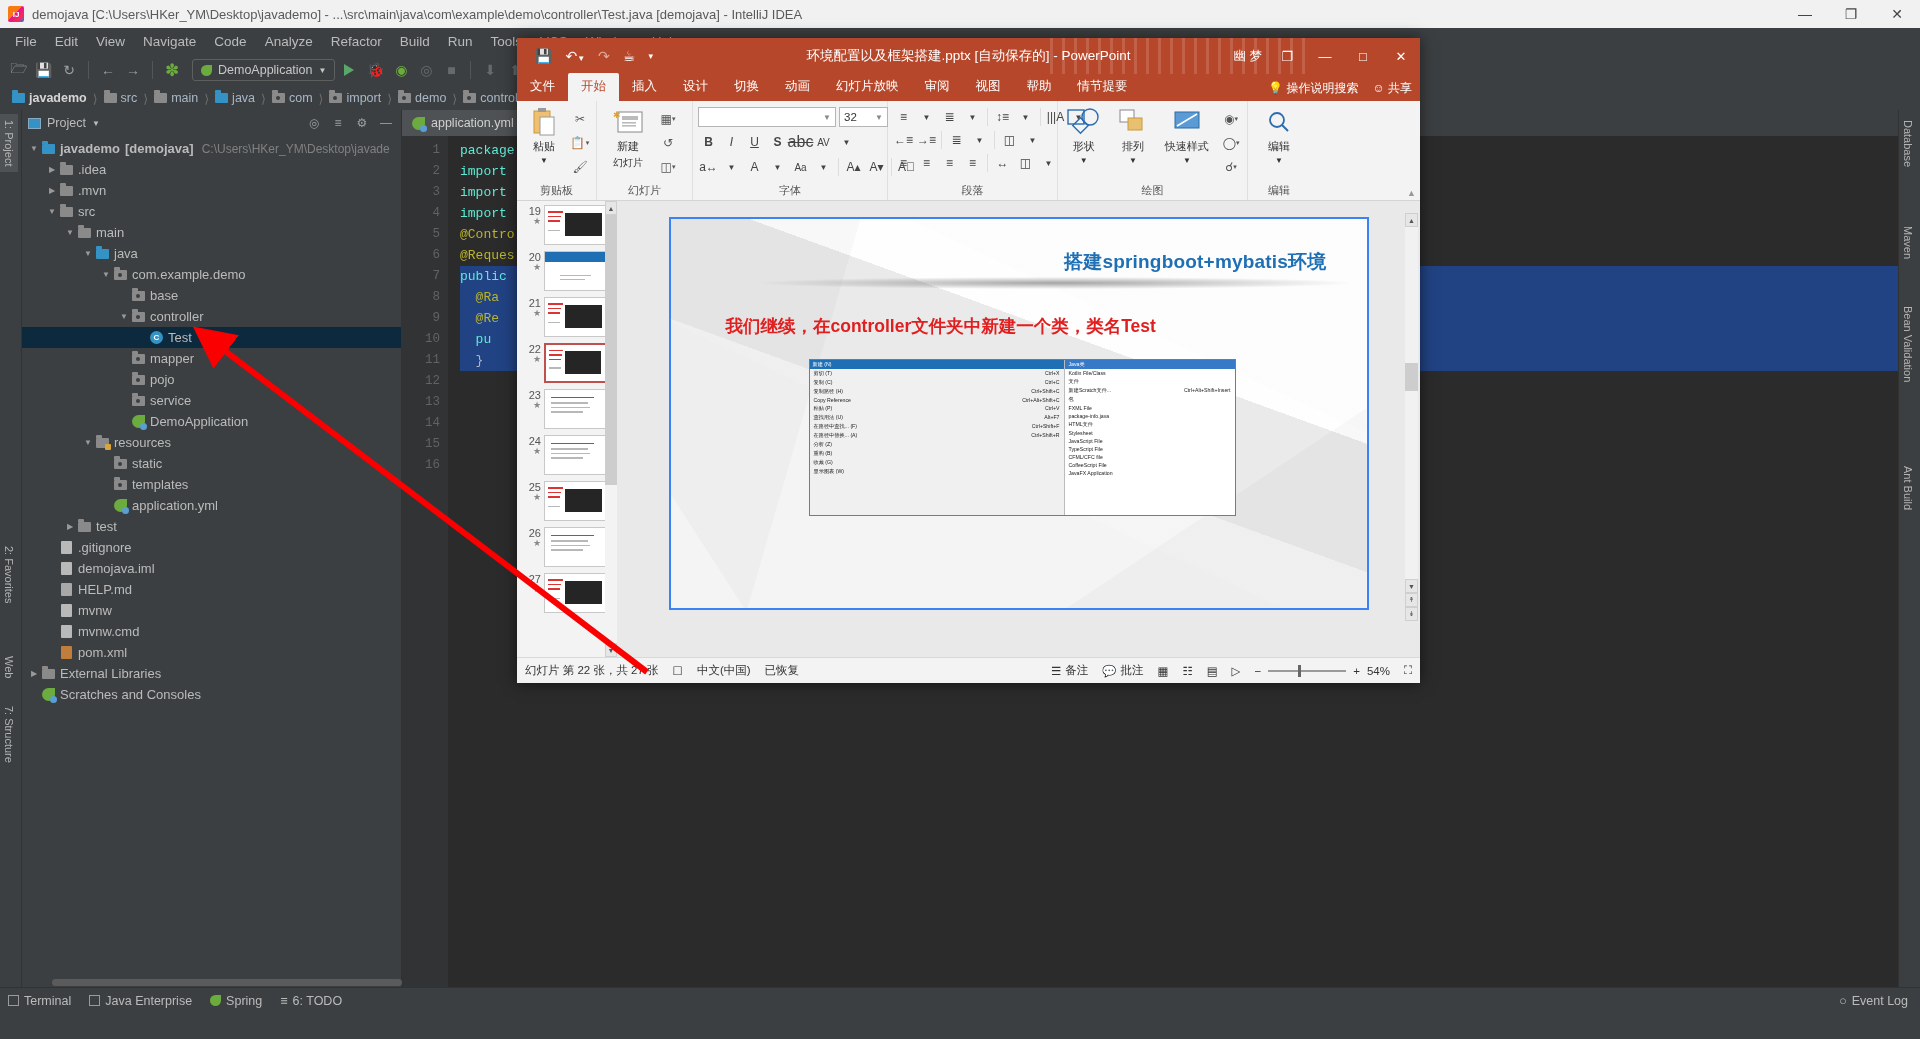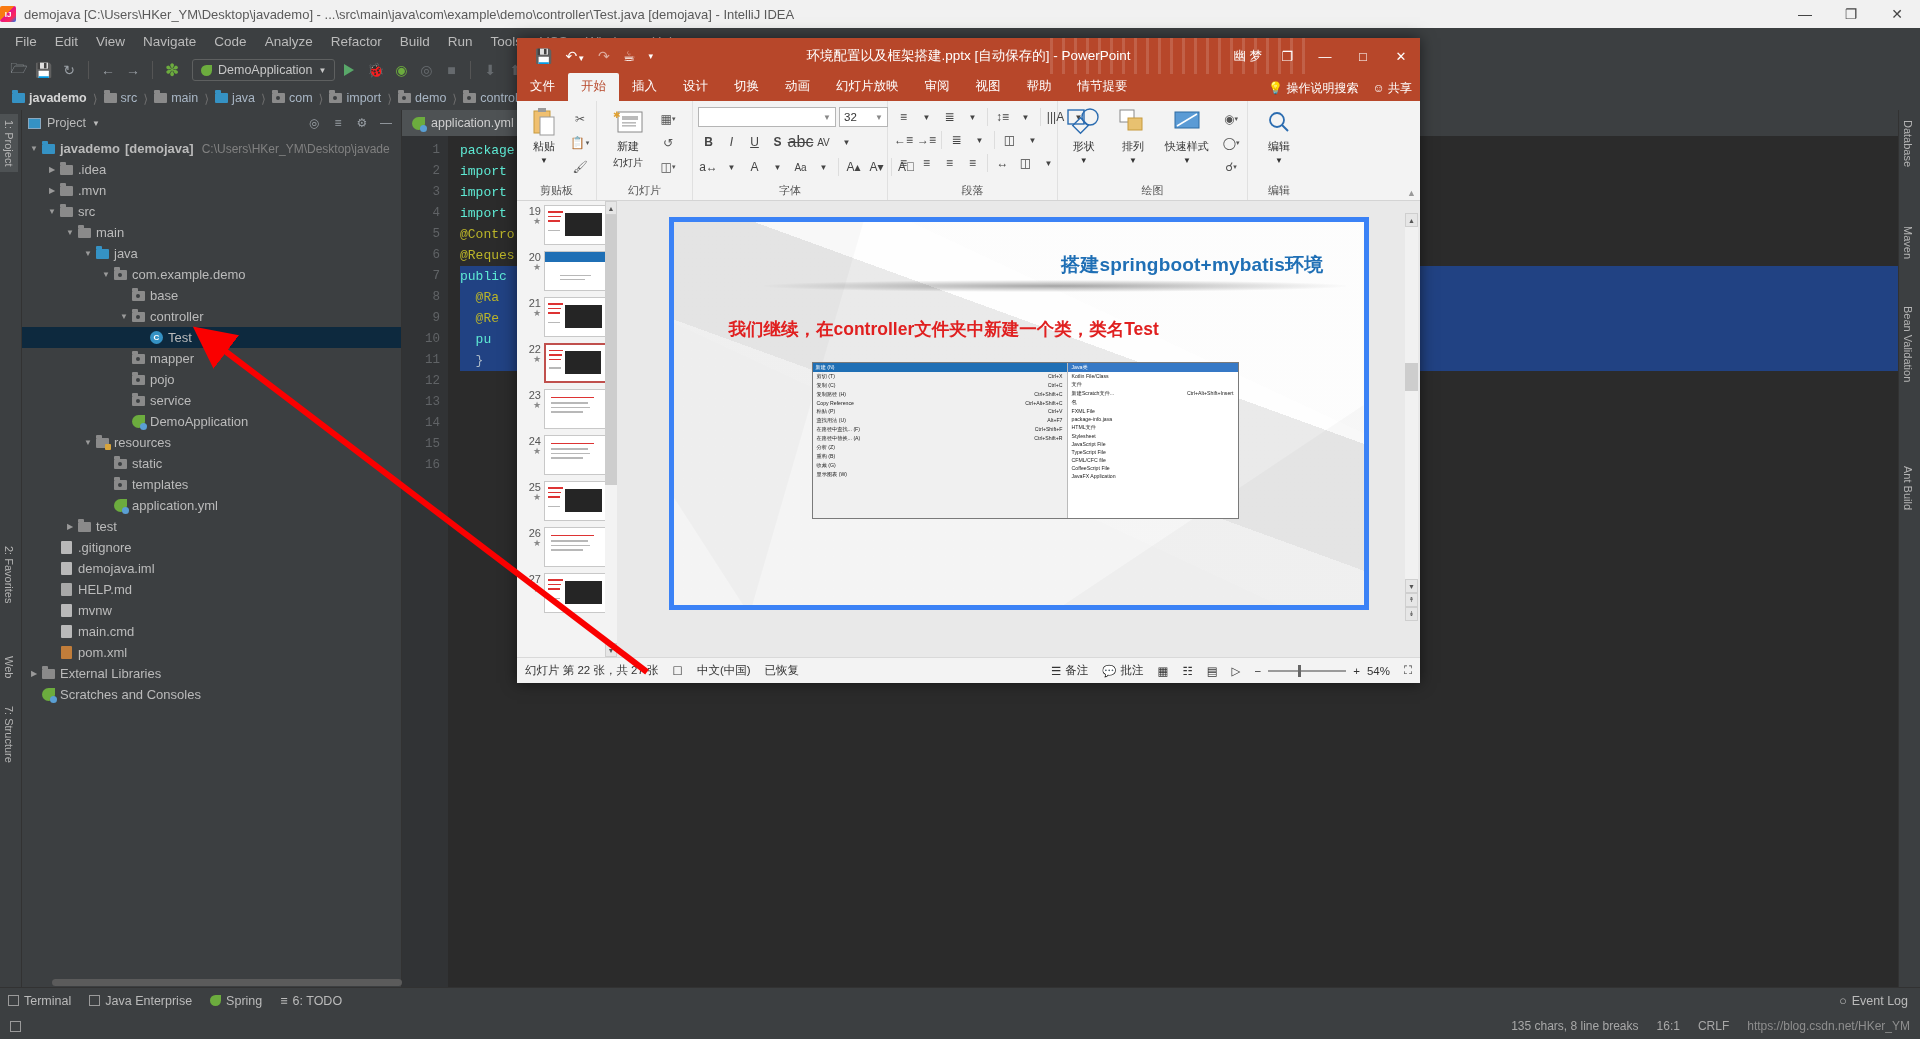--- a/index.html
+++ b/index.html
@@ -8,21 +8,21 @@
     font-family: "Liberation Sans", "DejaVu Sans", sans-serif;
     background:#3c3f41; color:#bbbbbb; font-size:13px;
     position:relative;
   }
 
   
   #ide { position:absolute; inset:0; background:#3c3f41; }
 
   .ide-titlebar {
     height:28px; background:#f1f1f1; color:#5a5a5a;
-    display:flex; align-items:center; font-size:13px;
+    display:flex; align-items:center; padding-left:8px; font-size:13px;
   }
   .ij-logo {
     width:16px; height:16px; margin-right:8px; border-radius:2px;
     background:linear-gradient(135deg,#f97a12 0%,#f97a12 45%,#e3148c 45%,#fe2857 75%,#087cfa 100%);
     display:flex; align-items:center; justify-content:center;
     color:#fff; font-size:8px; font-weight:bold;
   }
   .ide-title-text { flex:1; }
   .win-ctrls { display:flex; align-items:center; height:28px; }
   .win-btn { width:46px; height:28px; display:flex; align-items:center; justify-content:center;
@@ -178,21 +178,21 @@
   .t-red { position:absolute; background:#d33; height:1.4px; }
   .t-gray { position:absolute; background:#b8b8b8; height:1.4px; }
   .thumb-scroll { position:absolute; right:0; top:0; bottom:0; width:12px; background:#f3f3f3; }
   .ts-btn { width:12px;height:14px; background:#e6e6e6; border:1px solid #cfcfcf;
             display:flex;align-items:center;justify-content:center;font-size:7px;color:#555; }
   .ts-thumb { position:absolute; top:14px; width:12px; height:270px; background:#cdcdcd; }
 
   .slide-wrap { flex:1; background:#e9e9e9; display:flex; align-items:flex-start;
                 justify-content:center; padding:16px 8px 10px; position:relative; }
   .slide { width:700px; height:393px; background:#f2f2f2; position:relative; overflow:hidden;
-           border:5px solid #3b82f6; }
+           border:2px solid #3b82f6; }
   .slide-bg { position:absolute; inset:0;
      background:
        linear-gradient(200deg, rgba(255,255,255,.9) 0 35%, rgba(228,228,228,.7) 35% 55%, rgba(245,245,245,.9) 55% 100%),
        linear-gradient(25deg, rgba(235,235,235,1) 0 40%, rgba(248,248,248,1) 40% 70%, rgba(230,230,230,1) 70% 100%);
   }
   .slide-poly { position:absolute; background:rgba(0,0,0,.025); }
   .slide-title { position:absolute; top:30px; right:40px; font-size:19px; font-weight:bold;
                  color:#1f6fb5; letter-spacing:.2px; }
   .title-shadow { position:absolute; top:58px; left:90px; right:18px; height:12px;
      background:radial-gradient(ellipse at center, rgba(0,0,0,.35) 0%, rgba(0,0,0,0) 72%); }
@@ -527,21 +527,21 @@
               <span class="file-ico"></span>
             </span>
             <span>mvnw</span>
           </div>
           <div class="row">
             <span style="width:24px;flex:none"></span>
             <span class="arrow"></span>
             <span class="ico">
               <span class="file-ico"></span>
             </span>
-            <span>main.cmd</span>
+            <span>mvnw.cmd</span>
           </div>
           <div class="row">
             <span style="width:24px;flex:none"></span>
             <span class="arrow"></span>
             <span class="ico">
               <span class="file-ico xml"></span>
             </span>
             <span>pom.xml</span>
           </div>
           <div class="row">
@@ -621,28 +621,20 @@
         </span>
       <span class="it">
           <span>≡</span>
           <span>6: TODO</span>
         </span>
       <span class="spacer"></span>
       <span class="it" style="padding-right:12px">
           <span>○</span>
           <span>Event Log</span>
         </span>
-    </div>
-    <div class="st-line">
-      <span class="sq-ico"></span>
-      <span class="spacer"></span>
-      <span class="seg">135 chars, 8 line breaks</span>
-      <span class="seg">16:1</span>
-      <span class="seg">CRLF</span>
-      <span class="seg wm-pos" style="color:#8e8e8e">https://blog.csdn.net/HKer_YM</span>
     </div>
   </div>
 </div>
 
 <div id="ppt">
 
   <div class="ppt-title">
     <div class="deco"></div>
     <div class="qat">
       <span>💾</span>

